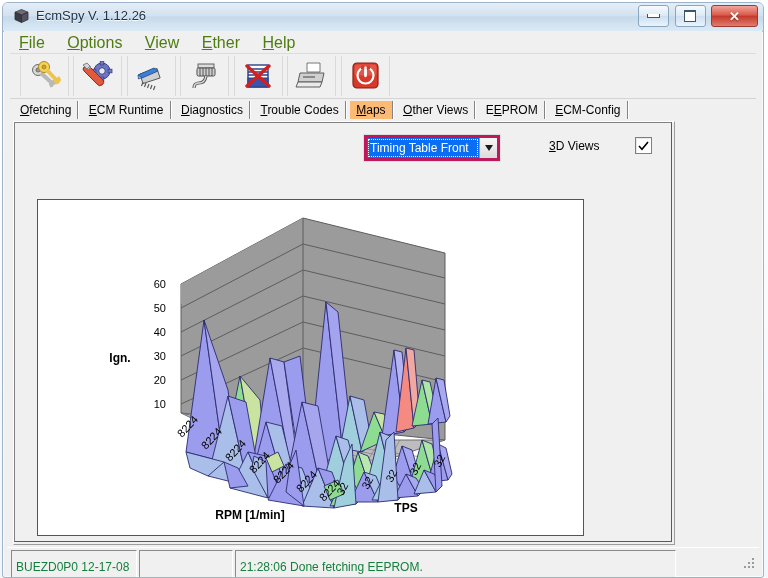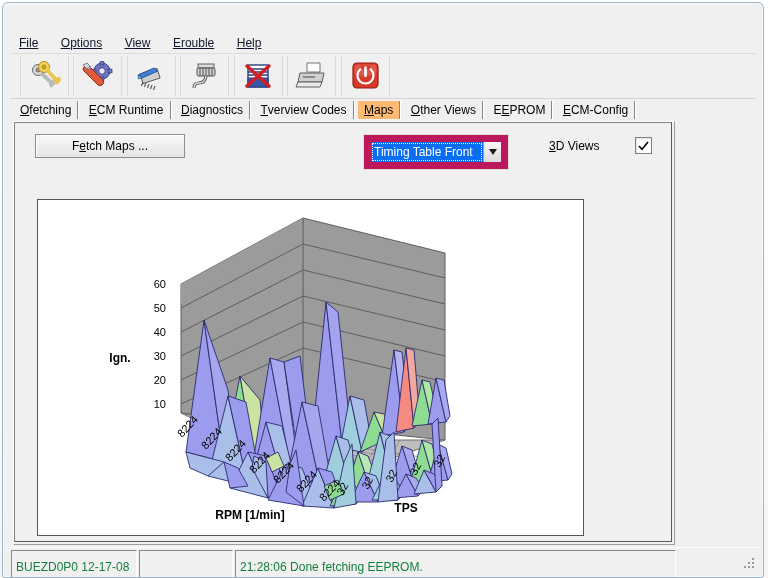--- a/index.html
+++ b/index.html
@@ -61,22 +61,22 @@
     position:absolute;left:1px;top:28px;width:758px;height:545px;
     background:#f0f0f0;
   }
 
   
   .menubar{
     position:absolute;left:6px;top:2px;width:746px;height:20px;
     background:#f0f0f0;border-bottom:1px solid #dcdcdc;
   }
   .menu-item{
-    display:inline-block;padding:2px 9px;font-size:12px;color:#0f172a;
-    line-height:15px;cursor:default;text-decoration:underline;
+    display:inline-block;padding:2px 9px;font-size:16px;color:#4d7c0f;
+    line-height:15px;cursor:default;
   }
   .menu-item u{text-decoration:underline;}
 
   
   .toolbar{
     position:absolute;left:6px;top:23px;width:746px;height:44px;
     background:#f0f0f0;border-bottom:1px solid #d4d4d4;
   }
   .tb-wrap{position:absolute;left:10px;top:2px;height:40px;}
   .tb-btn{
@@ -119,21 +119,21 @@
     background:linear-gradient(180deg,#f7f7f7,#e6e6e6);
     border:1px solid #8d8d8d;
     box-shadow:1px 1px 0 #ffffff inset;
     font-size:12px;color:#000;
     display:flex;align-items:center;justify-content:center;
     cursor:default;
   }
   .btn3d u{text-decoration:underline;}
   .combo{
     position:absolute;height:20px;
-    background:#ffffff;border:7px solid #be185d;
+    background:#ffffff;border:3px solid #be185d;
     box-shadow:0 0 0 1px #dfdfdf;
     display:flex;align-items:stretch;
   }
   .combo .val{
     flex:1;background:#0a6ef5;color:#ffffff;font-size:12px;
     display:flex;align-items:center;padding-left:3px;
     outline:1px dotted #ffffff;outline-offset:-2px;
     white-space:nowrap;overflow:hidden;
   }
   .combo .arrow{
@@ -174,28 +174,53 @@
   .grip{
     position:absolute;right:3px;bottom:2px;width:14px;height:14px;
   }
 </style>
 </head>
 <body>
 
 <div id="app">
   <div class="win-frame">
 
+    <div class="titlebar">
+      <span class="title-icon">
+        <svg width="17" height="17" viewBox="0 0 17 17">
+          <polygon points="8.5,1.5 15,4.2 8.5,7 2,4.2" fill="#6d6d78" stroke="#3a3a44" stroke-width=".8"></polygon>
+          <polygon points="2,4.2 8.5,7 8.5,14.5 2,11.6" fill="#3b3b46" stroke="#2b2b33" stroke-width=".8"></polygon>
+          <polygon points="15,4.2 8.5,7 8.5,14.5 15,11.6" fill="#545460" stroke="#2b2b33" stroke-width=".8"></polygon>
+        </svg>
+      </span>
+      <span class="title-text">EcmSpy V. 1.12.26</span>
+      <span class="win-btns">
+        <span class="wbtn">
+          <span class="glyph">
+              <i class="min-bar"></i>
+            </span>
+        </span>
+        <span class="wbtn">
+          <span class="glyph">
+              <i class="max-sq"></i>
+            </span>
+        </span>
+        <span class="wbtn close">
+          <span class="glyph">✕</span>
+        </span>
+      </span>
+    </div>
 
     <div class="client">
 
       <div class="menubar">
         <span class="menu-item"><u>F</u><span>ile</span></span>
         <span class="menu-item"><u>O</u><span>ptions</span></span>
         <span class="menu-item"><u>V</u><span>iew</span></span>
-        <span class="menu-item"><u>E</u><span>rouble</span></span>
+        <span class="menu-item"><u>E</u><span>ther</span></span>
         <span class="menu-item"><u>H</u><span>elp</span></span>
       </div>
 
       <div class="toolbar">
         <div class="tb-wrap">
 
           <span class="tb-btn">
             <span>
             <svg width="34" height="30" viewBox="0 0 34 30">
               <g stroke="#6b6b6b" stroke-width="1">
@@ -306,33 +331,30 @@
             </span>
           </span>
 
         </div>
       </div>
 
       <div class="tabstrip">
         <span class="tab"><span></span><u>O</u><span>fetching</span></span>
         <span class="tab"><span></span><u>E</u><span>CM Runtime</span></span>
         <span class="tab"><span></span><u>D</u><span>iagnostics</span></span>
-        <span class="tab"><span></span><u>T</u><span>verview Codes</span></span>
+        <span class="tab"><span></span><u>T</u><span>rouble Codes</span></span>
         <span class="tab sel"><span></span><u>M</u><span>aps</span></span>
         <span class="tab"><span></span><u>O</u><span>ther Views</span></span>
         <span class="tab"><span>E</span><u>E</u><span>PROM</span></span>
         <span class="tab"><span></span><u>E</u><span>CM-Config</span></span>
       </div>
 
       <div class="page">
         <div class="page-inner">
 
-          <div class="btn3d" style="left:20px;top:11px;width:148px;">
-            <span><span>F</span><u>e</u><span>tch Maps ...</span></span>
-          </div>
 
 
           <div class="combo" style="left:349px;top:12px;width:130px;">
             <span class="val">Timing Table Front</span>
             <span class="arrow">
               <svg width="8" height="6" viewBox="0 0 8 6">
                   <polygon points="0,0 8,0 4,6" fill="#1b1b1b"></polygon>
                 </svg>
             </span>
           </div>

